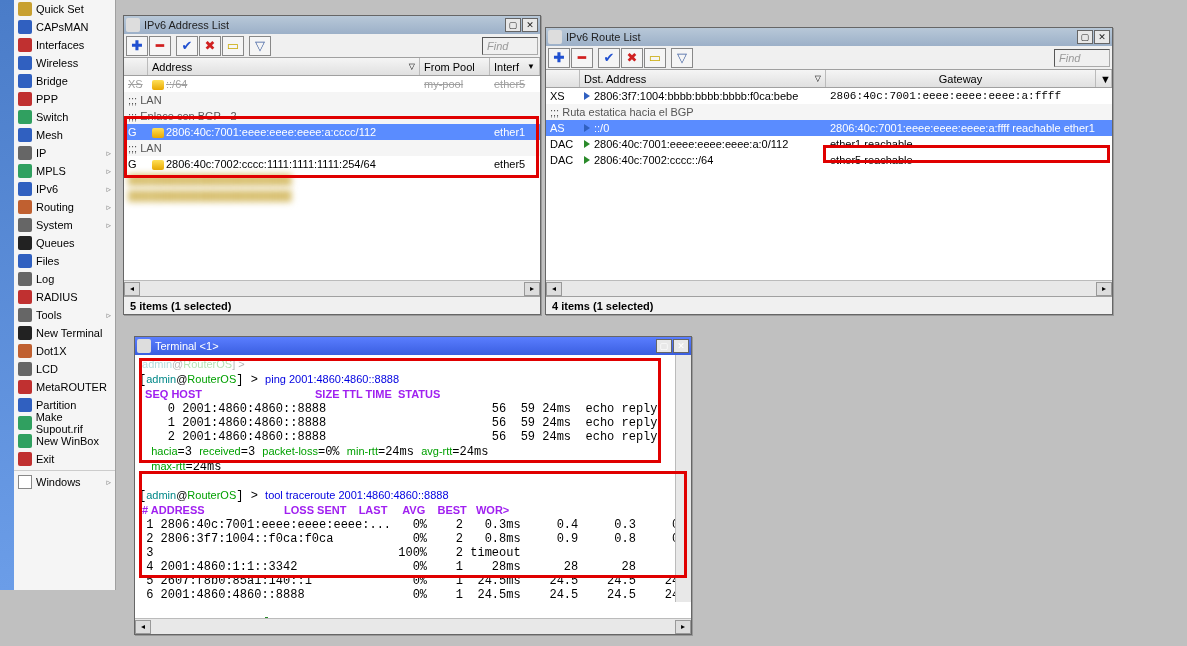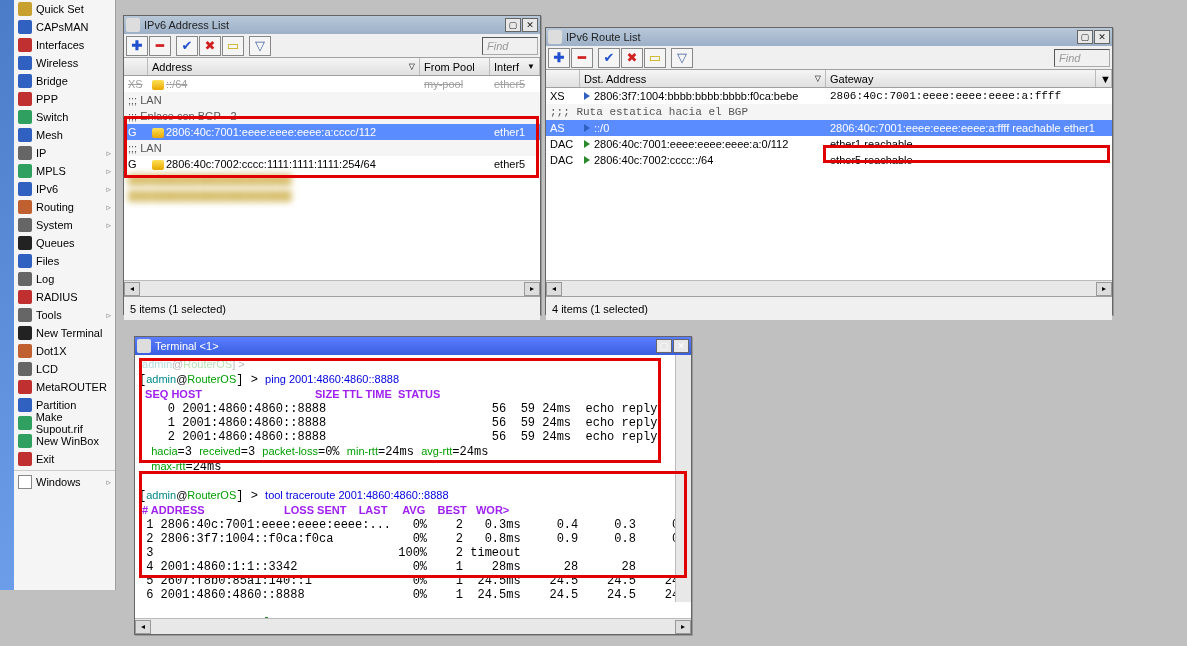--- a/index.html
+++ b/index.html
@@ -39,21 +39,21 @@
 .trow.comment { background: #f5f5f5; color: #555; }
 .trow.selected { background: #5a8cff; color: #fff; }
 .trow.strikethrough { text-decoration: line-through; color: #a0a0a0; }
 .td { padding: 0 4px; overflow: hidden; white-space: nowrap; }
 .flag-icon { display: inline-block; width: 12px; height: 10px; margin-right: 2px; vertical-align: middle; }
 .flag-yellow { background: linear-gradient(#ffe058,#e8a800); border-radius: 2px; }
 .flag-green { width: 0; height: 0; border-left: 6px solid #2a8a2a; border-top: 4px solid transparent; border-bottom: 4px solid transparent; display:inline-block; margin-right:4px; }
 
 .redbox { position: absolute; border: 3px solid #e00000; pointer-events: none; }
 
-.statusbar { height: 24px; border-top: 1px solid #a0a0a0; padding: 2px 6px; display: flex; align-items: center; background: #f0f0f0; }
+.statusbar { height: 18px; border-top: 1px solid #a0a0a0; padding: 2px 6px; display: flex; align-items: center; background: #f0f0f0; font-weight: bold; }
 
 .scrollbar-h { height: 16px; background: #e8e8e8; border-top: 1px solid #bbb; display: flex; align-items: center; }
 .sb-btn { width: 16px; height: 14px; border: 1px solid #999; background: #ddd; display: flex; align-items: center; justify-content: center; font-size: 8px; }
 .sb-track { flex: 1; }
 
 
 .term { font-family: 'Courier New', monospace; font-size: 12px; background: #fff; padding: 2px 4px; line-height: 14px; white-space: pre; overflow: hidden; position: relative; }
 .t-blue { color: #0000e0; }
 .t-teal { color: #008888; }
 .t-green { color: #00a000; }
@@ -282,33 +282,33 @@
   <div class="tsep"></div>
   <div class="tbtn" style="color:#4060a0;">▽</div>
   <div class="find-box">Find</div>
  </div>
  <div class="thead">
   <div class="th" style="width:34px;"></div>
   <div class="th" style="width:246px;">
         <span>Dst. Address</span>
         <span class="sort">▽</span>
       </div>
-  <div class="th" style="flex:1;">
+  <div class="th" style="flex:1;justify-content:center;">
         <span>Gateway</span>
       </div>
   <div class="th" style="width:16px;">▼</div>
  </div>
  <div class="tbody" id="route-body" style="height:192px;">
       <div class="trow ">
         <div class="td" style="width:34px;">XS</div>
         <div class="td" style="width:246px;"><span class="flag-green" style="border-left-color:#3060c0;"></span>2806:3f7:1004:bbbb:bbbb:bbbb:f0ca:bebe</div>
         <div class="td" style="flex:1;font-family:Liberation Mono, monospace;">2806:40c:7001:eeee:eeee:eeee:a:ffff</div>
       </div>
       <div class="trow comment">
-        <div class="td" style="width:100%;font-family:Liberation Mono, monospace;">;;; Ruta estatica hacia el BGP</div>
+        <div class="td" style="width:100%;">;;; Ruta estatica hacia el BGP</div>
       </div>
       <div class="trow selected">
         <div class="td" style="width:34px;">AS</div>
         <div class="td" style="width:246px;"><span class="flag-green" style="border-left-color:#3060c0;"></span>::/0</div>
         <div class="td" style="flex:1;">2806:40c:7001:eeee:eeee:eeee:a:ffff reachable ether1</div>
       </div>
       <div class="trow ">
         <div class="td" style="width:34px;">DAC</div>
         <div class="td" style="width:246px;"><span class="flag-green"></span>2806:40c:7001:eeee:eeee:eeee:a:0/112</div>
         <div class="td" style="flex:1;">ether1 reachable</div>

